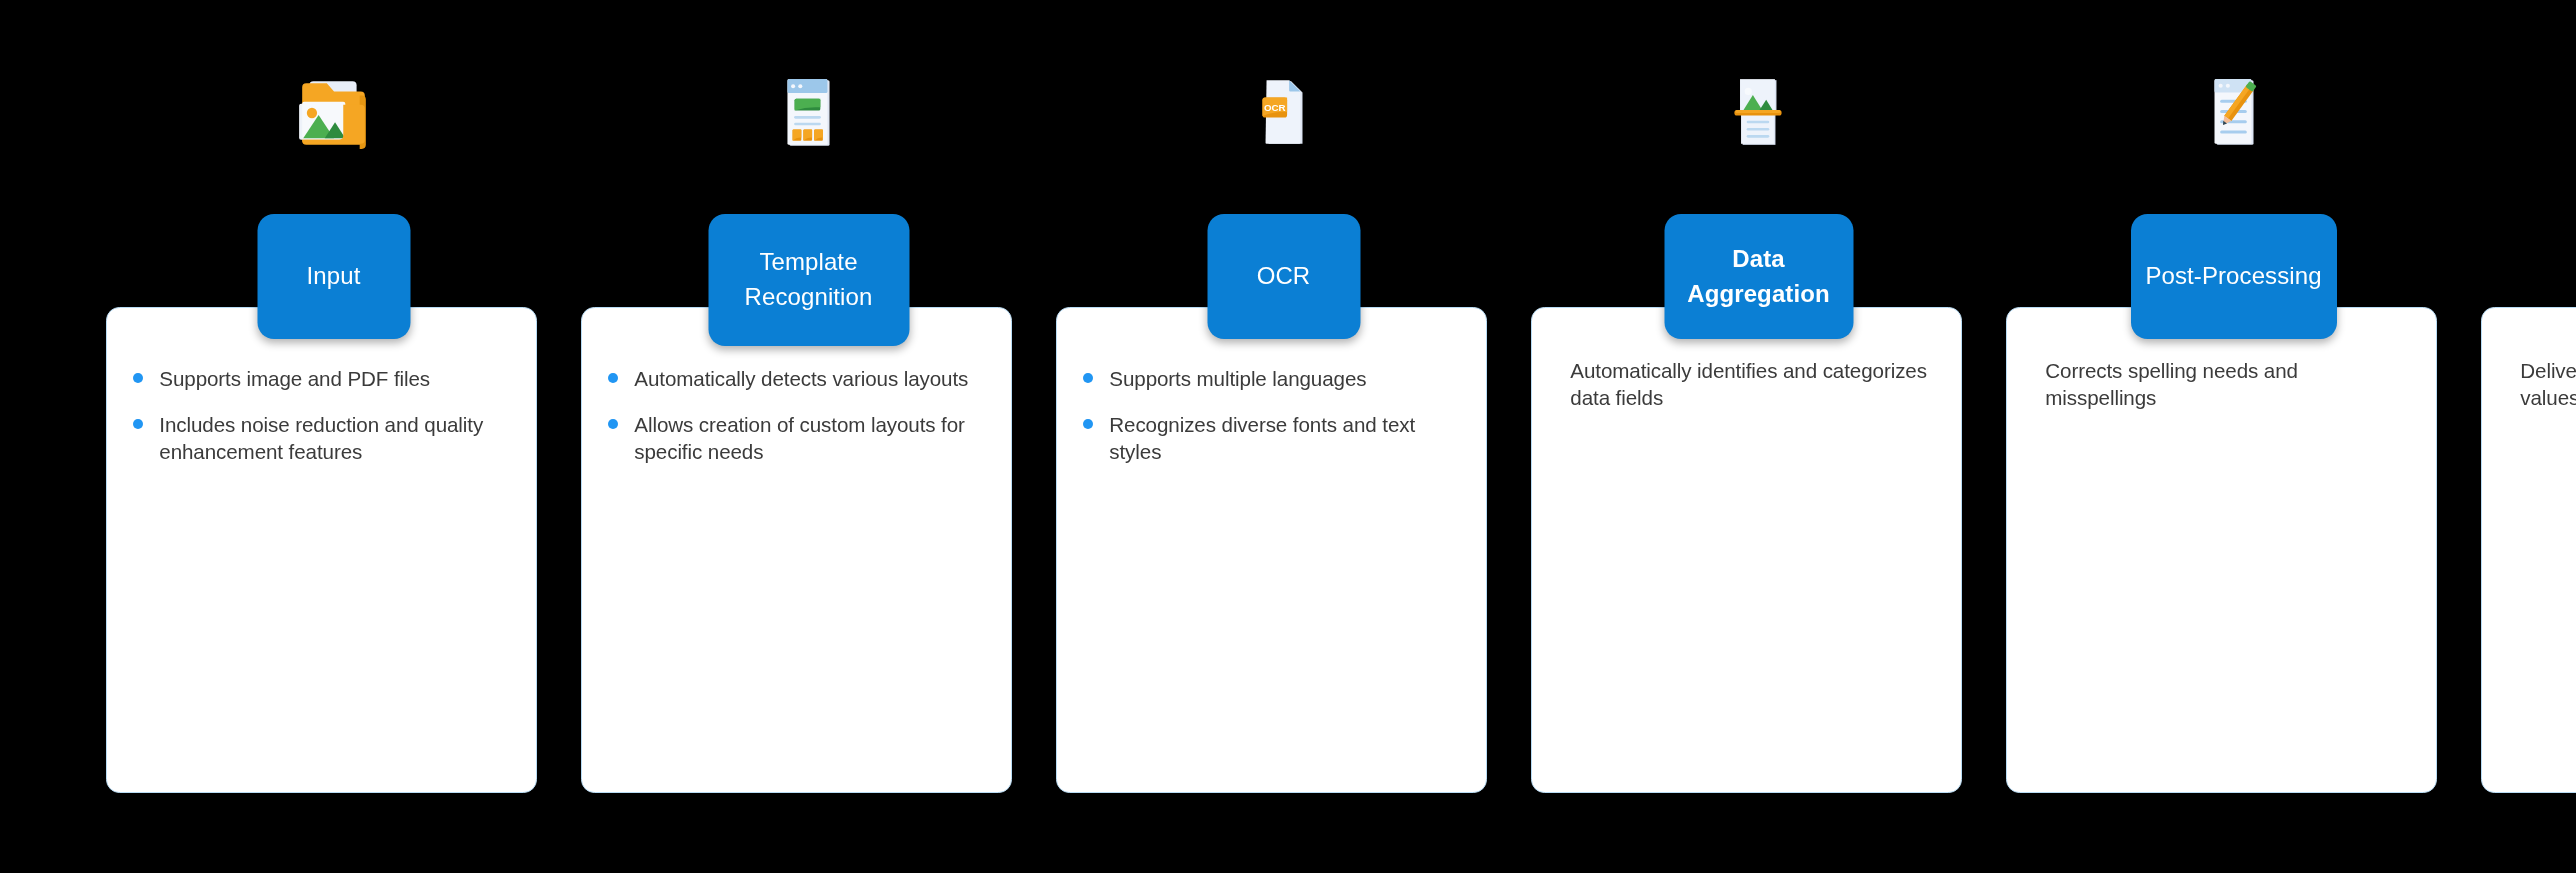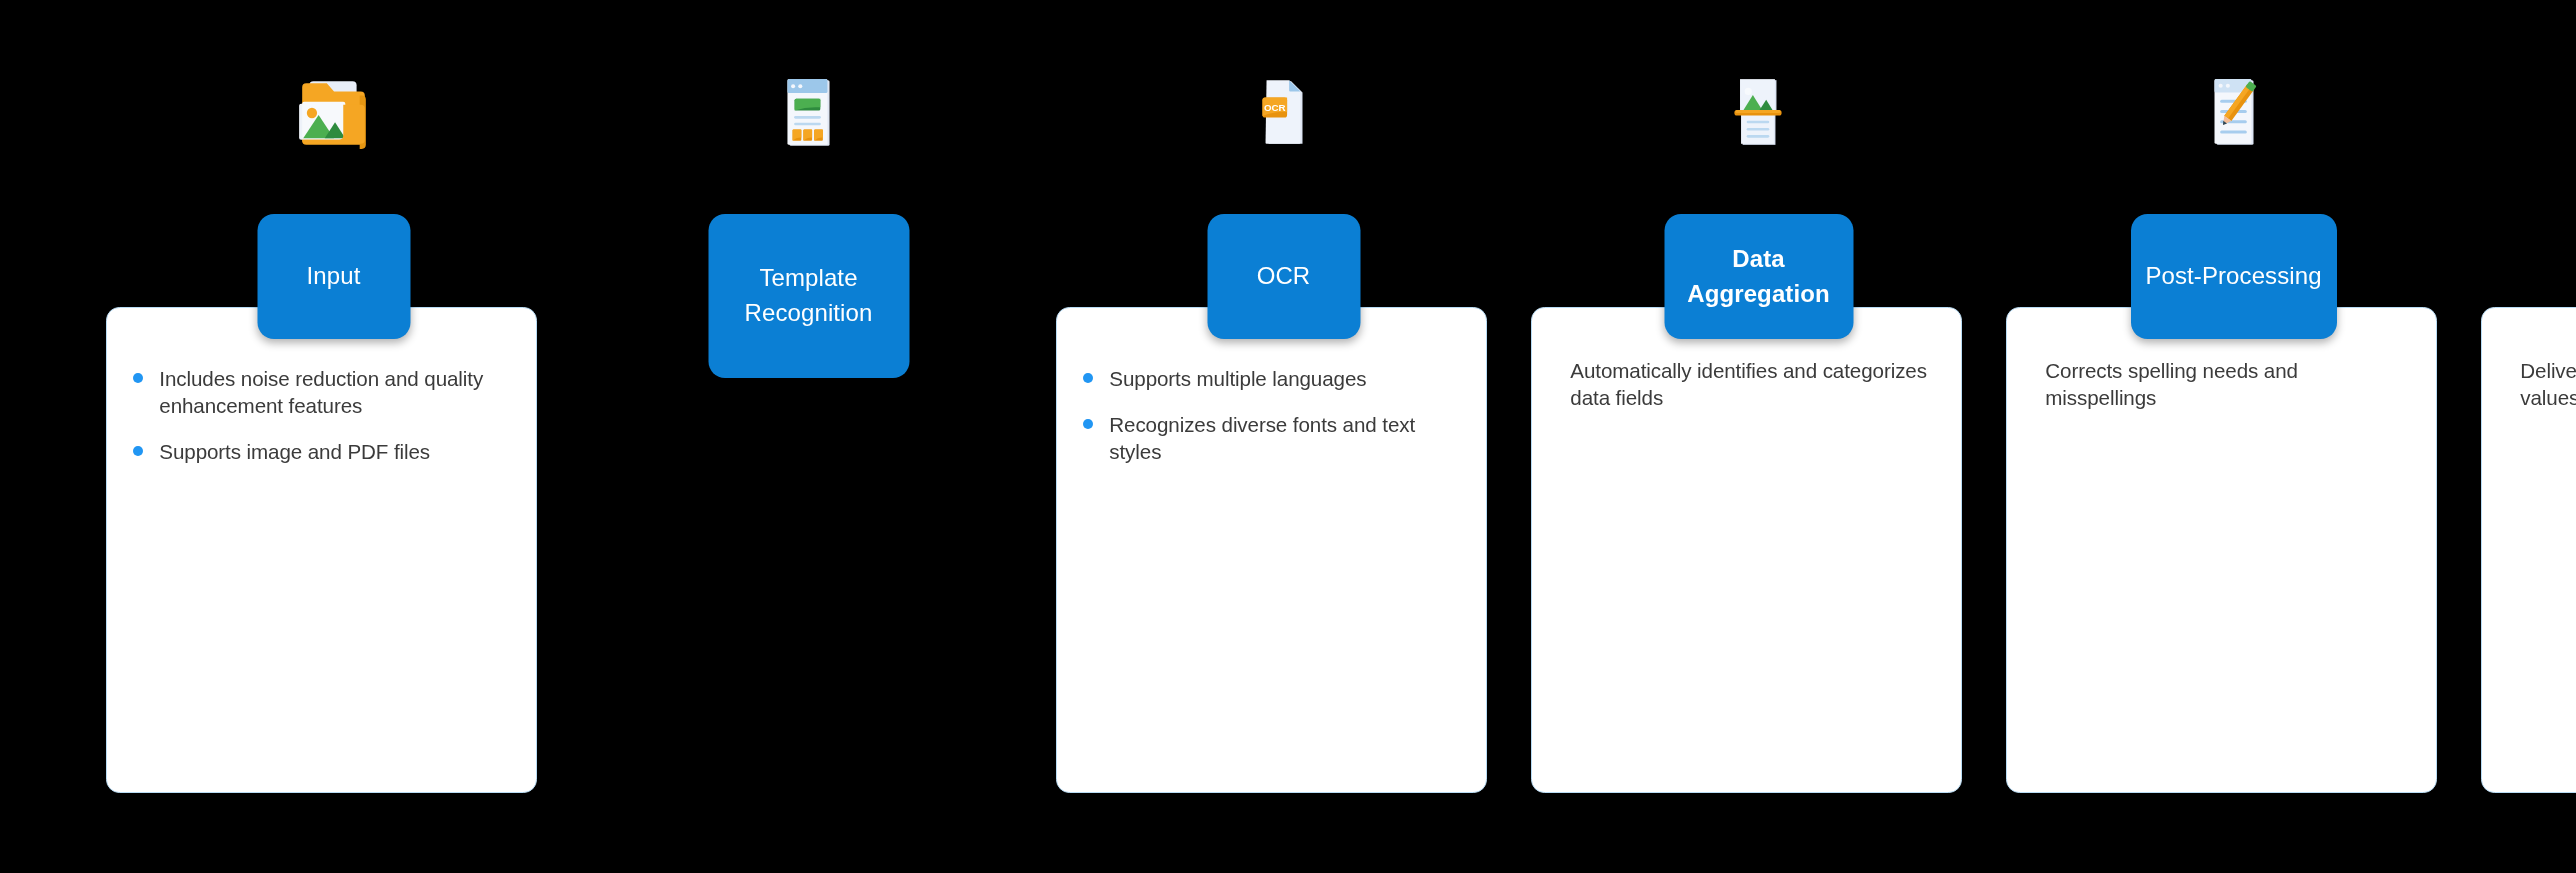--- a/index.html
+++ b/index.html
@@ -104,25 +104,25 @@
       </svg>
     </div>
     <div class="header" style="width:153px;height:125px;text-align:right;">
       <span>Input</span>
     </div>
     <div class="card">
       <div class="card-body">
         <ul class="bullets">
           <li>
             <span class="dot"></span>
+            <span>Supports image and PDF files</span>
+          </li>
+          <li>
+            <span class="dot"></span>
             <span>Includes noise reduction and quality enhancement features</span>
-          </li>
-          <li>
-            <span class="dot"></span>
-            <span>Supports image and PDF files</span>
           </li>
         </ul>
       </div>
     </div>
   </div>
 
   <div class="col">
     <div class="icon-wrap">
       <svg width="77" height="72" viewBox="0 0 150 140">
         <rect x="38" y="6" width="78" height="128" rx="3" fill="#dfe6f2"></rect>
@@ -135,23 +135,37 @@
         <rect x="47" y="76" width="52" height="5" rx="2.5" fill="#BBD8F0"></rect>
         <rect x="47" y="89" width="52" height="5" rx="2.5" fill="#BBD8F0"></rect>
         <rect x="44" y="102" width="17" height="22" rx="2" fill="#E8920E"></rect>
         <path d="M44 104 a2 2 0 0 1 2 -2 h15 v16 q-9 -1 -17 6 z" fill="#F5A623"></path>
         <rect x="65" y="102" width="17" height="22" rx="2" fill="#E8920E"></rect>
         <path d="M65 104 a2 2 0 0 1 2 -2 h15 v16 q-9 -1 -17 6 z" fill="#F5A623"></path>
         <rect x="86" y="102" width="17" height="22" rx="2" fill="#E8920E"></rect>
         <path d="M86 104 a2 2 0 0 1 2 -2 h15 v16 q-9 -1 -17 6 z" fill="#F5A623"></path>
       </svg>
     </div>
-    <div class="header" style="width:201px;height:164px;flex-direction:column;">
+    <div class="header" style="width:201px;height:132px;flex-direction:column;">
       <span>Template</span>
       <span>Recognition</span>
+    </div>
+    <div class="card">
+      <div class="card-body">
+        <ul class="bullets">
+          <li>
+            <span class="dot"></span>
+            <span>Automatically detects various layouts</span>
+          </li>
+          <li>
+            <span class="dot"></span>
+            <span>Allows creation of custom layouts for specific needs</span>
+          </li>
+        </ul>
+      </div>
     </div>
   </div>
 
   <div class="col">
     <div class="icon-wrap">
       <svg width="77" height="72" viewBox="0 0 150 140">
         <path d="M46 8 h44 l22 22 v100 h-66 z" fill="#dde5f3"></path>
         <path d="M42 6 h44 l22 22 v100 a2 2 0 0 1 -2 2 h-64 a2 2 0 0 1 -2 -2 z" fill="#eef3fb"></path>
         <path d="M86 6 l22 22 h-20 a2 2 0 0 1 -2 -2 z" fill="#9CC7EA"></path>
         <rect x="34" y="40" width="48" height="39" rx="5" fill="#E8920E"></rect>

